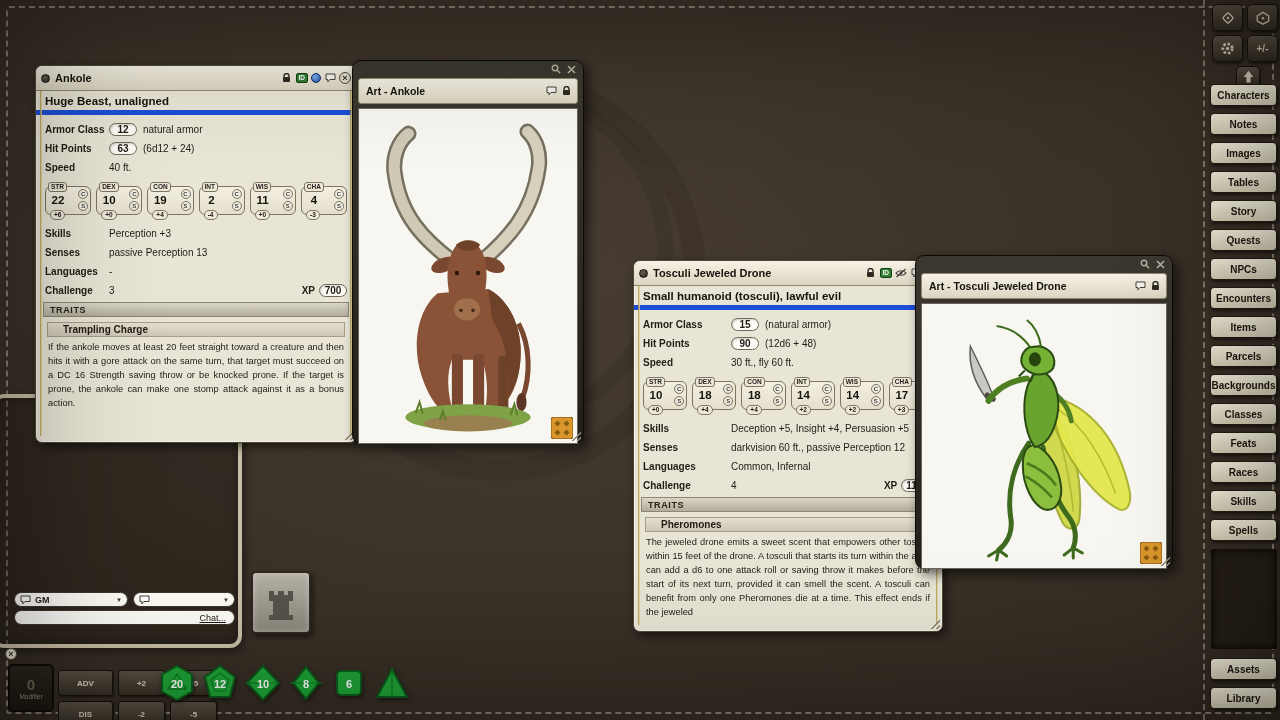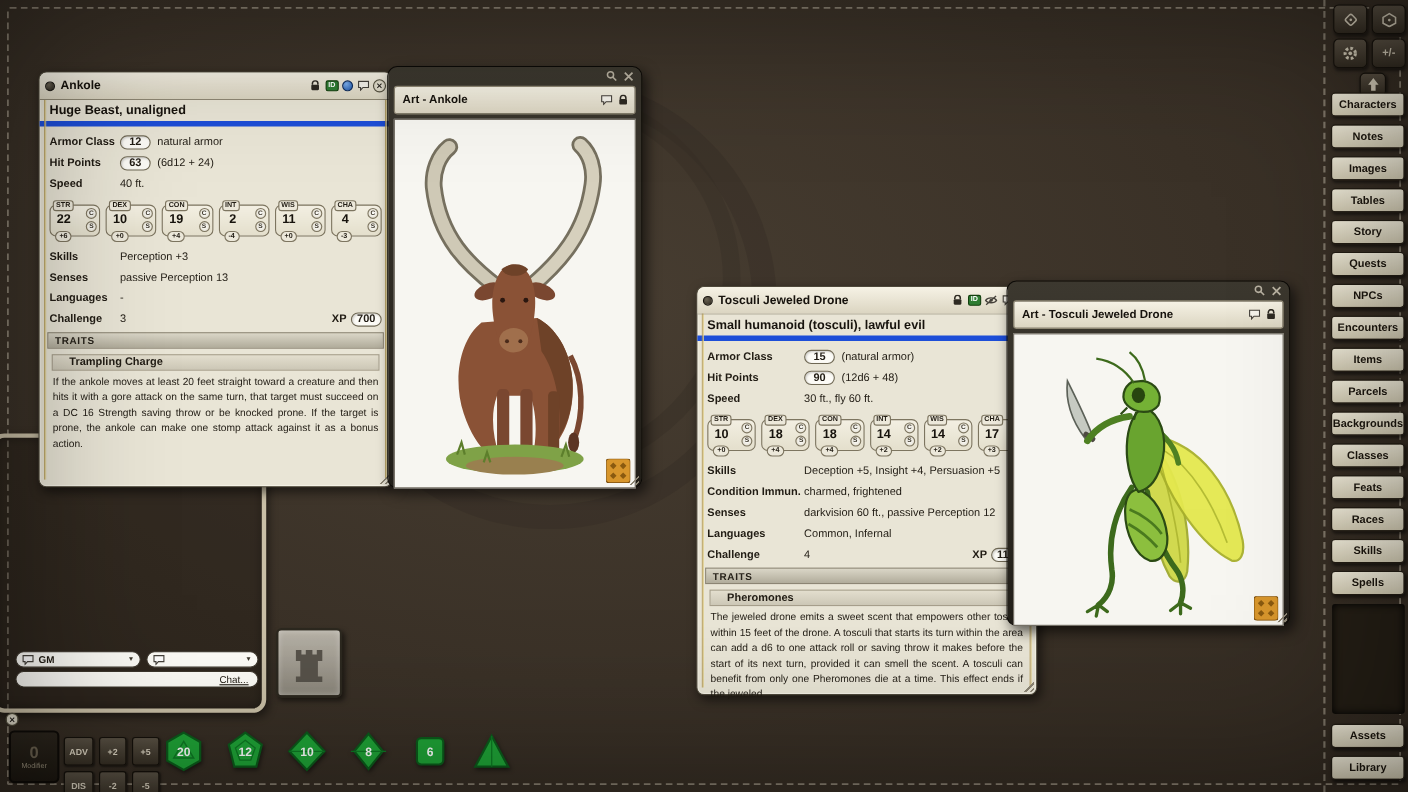--- a/index.html
+++ b/index.html
@@ -111,24 +111,24 @@
     display:flex;align-items:center;justify-content:center;cursor:pointer;z-index:4}
 
   
   .modbox{position:absolute;left:8px;top:664px;width:46px;height:48px;background:linear-gradient(#2c261d,#1d1811);
     border:2px solid #0f0c08;border-radius:5px;display:flex;flex-direction:column;align-items:center;
     justify-content:center;z-index:10;cursor:pointer}
   .modbox .val{font-size:15px;font-weight:bold;color:#6e6452;line-height:16px}
   .modbox .lbl{font-size:6.5px;color:#99907c}
   .mods{position:absolute;left:58px;top:670px;display:flex;gap:5px;z-index:10}
   .mod-col{display:flex;flex-direction:column;gap:5px}
-  .mod-btn{min-width:25px;height:26px;padding:0 4px;background:linear-gradient(#5a5245,#373025);border:1px solid #15110b;
+  .mod-btn{min-width:25px;height:26px;padding:0 18px;background:linear-gradient(#5a5245,#373025);border:1px solid #15110b;
     border-radius:3px;color:#ded6c4;font-size:8px;font-weight:bold;display:flex;align-items:center;
     justify-content:center;cursor:pointer;box-shadow:1px 1px 2px rgba(0,0,0,.5)}
-  .dice-row{position:absolute;left:148px;top:664px;display:flex;align-items:flex-start;gap:18px;z-index:10}
+  .dice-row{position:absolute;left:158px;top:664px;display:flex;align-items:flex-start;gap:5px;z-index:10}
   .die{width:38px;height:38px;cursor:grab;filter:drop-shadow(1px 2px 2px rgba(0,0,0,.5))}
 </style>
 </head>
 <body>
 
 <div class="stage">
 
   <svg class="emblem" width="520" height="520">
     <circle cx="250" cy="245" r="195" fill="none" stroke="#2d2620" stroke-width="22" opacity="0.55"></circle>
     <path d="M250,55 C370,65 430,165 412,255 C394,348 305,408 215,393 C145,381 96,318 106,248" fill="none" stroke="#2d2620" stroke-width="16" opacity="0.45"></path>
@@ -435,24 +435,20 @@
           <span class="ab-cs">
             <span class="csb">C</span>
             <span class="csb">S</span>
           </span>
         </div>
       </div>
     <div class="details">
         <div class="srow">
           <span class="slabel">Skills</span>
           <span class="sval">Deception +5, Insight +4, Persuasion +5</span>
-        </div>
-        <div class="srow">
-          <span class="slabel">Condition Immun.</span>
-          <span class="sval">charmed, frightened</span>
         </div>
         <div class="srow">
           <span class="slabel">Senses</span>
           <span class="sval">darkvision 60 ft., passive Perception 12</span>
         </div>
         <div class="srow">
           <span class="slabel">Languages</span>
           <span class="sval">Common, Infernal</span>
         </div>
         <div class="srow">

